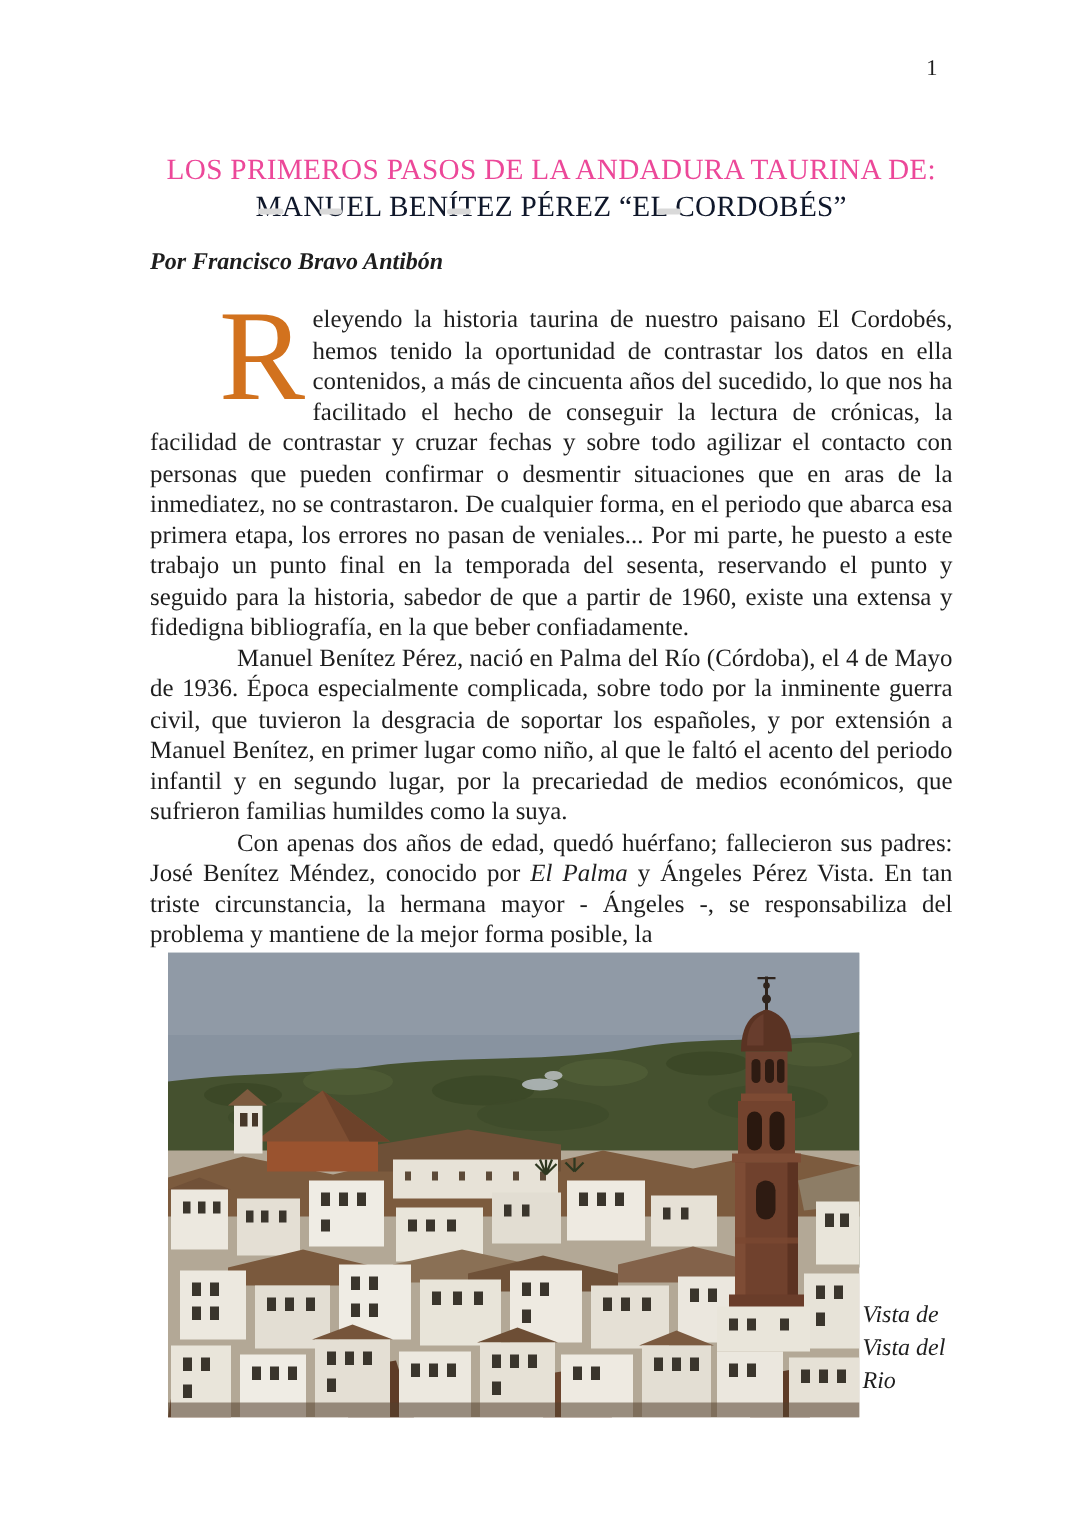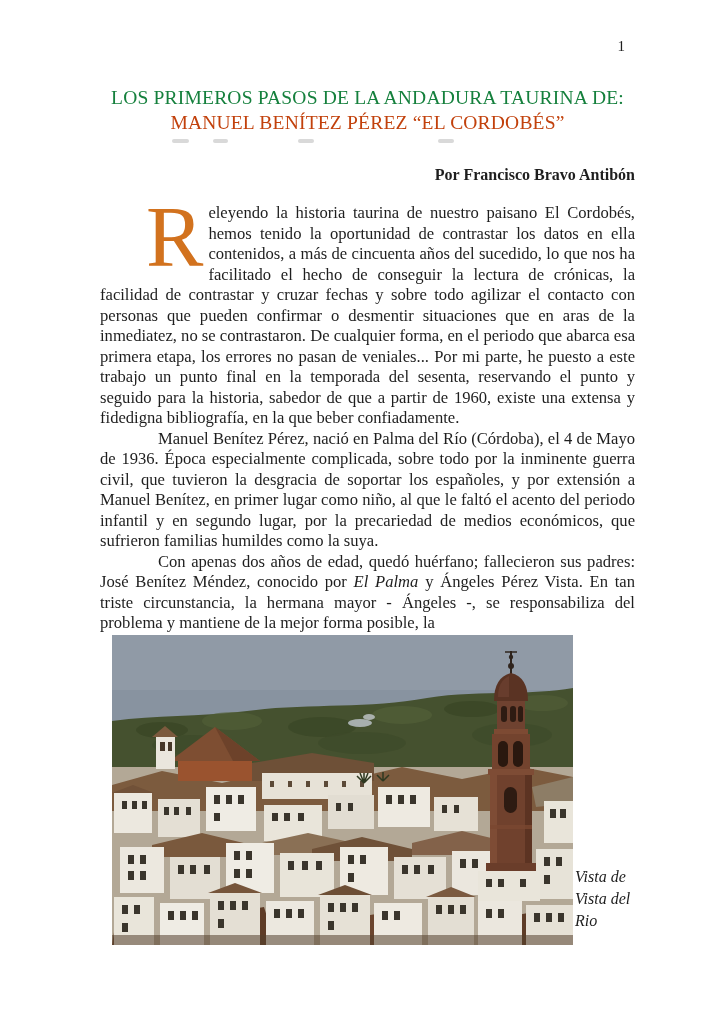--- a/index.html
+++ b/index.html
@@ -5,43 +5,43 @@
   html,body{margin:0;padding:0;background:#e8e8e8;}
   .page{
     position:relative;width:724px;height:1024px;background:#ffffff;
     font-family:"Liberation Serif","DejaVu Serif",serif;color:#1e1e1e;
     overflow:hidden;margin:0 auto;
   }
   .pageno{position:absolute;top:38px;right:99px;font-size:15px;}
   .title{position:absolute;top:86px;left:94px;width:547px;text-align:center;
          font-size:19.5px;line-height:24.5px;letter-spacing:.2px;}
   .ghost{position:absolute;top:139px;height:4px;background:#d9d9d9;border-radius:2px;}
-  .byline{position:absolute;top:166px;left:100px;width:535px;text-align:right;
-          font-weight:bold;font-size:16px;}
+  .byline{position:absolute;top:166px;left:100px;width:535px;text-align:left;
+          font-style:italic;font-weight:bold;font-size:16px;}
   .body{position:absolute;top:203px;left:100px;width:535px;text-align:justify;
         font-size:16.6px;line-height:20.5px;}
   .body p{margin:0;text-indent:58px;}
   .body p.first{text-indent:0;}
   .dropcap{float:left;font-size:86px;line-height:62px;height:64px;
            margin:3px 5px 0 46px;}
   .photo{position:absolute;top:635px;left:112px;width:461px;height:310px;}
   .photo svg{display:block;}
   .caption{position:absolute;top:866px;left:575px;width:115px;text-align:left;
            font-style:italic;font-size:16px;line-height:22px;}
 </style>
 </head>
 <body>
 
 <div class="page">
 
   <div class="pageno">1</div>
 
   <div class="title">
-    <div style="color: #15803d;">LOS PRIMEROS PASOS DE LA ANDADURA TAURINA  DE:</div>
-    <div style="color: #c2410c;">MANUEL BENÍTEZ  PÉREZ  “EL  CORDOBÉS”</div>
+    <div style="color: #ec4899; margin-top: 16px;">LOS PRIMEROS PASOS DE LA ANDADURA TAURINA  DE:</div>
+    <div style="color: #0f172a;">MANUEL BENÍTEZ  PÉREZ  “EL  CORDOBÉS”</div>
   </div>
 
   <div class="ghost" style="left:172px;width:17px;"></div>
   <div class="ghost" style="left:213px;width:15px;"></div>
   <div class="ghost" style="left:298px;width:16px;"></div>
   <div class="ghost" style="left:438px;width:16px;"></div>
 
   <div class="byline">Por Francisco Bravo Antibón</div>
 
   <div class="body">

